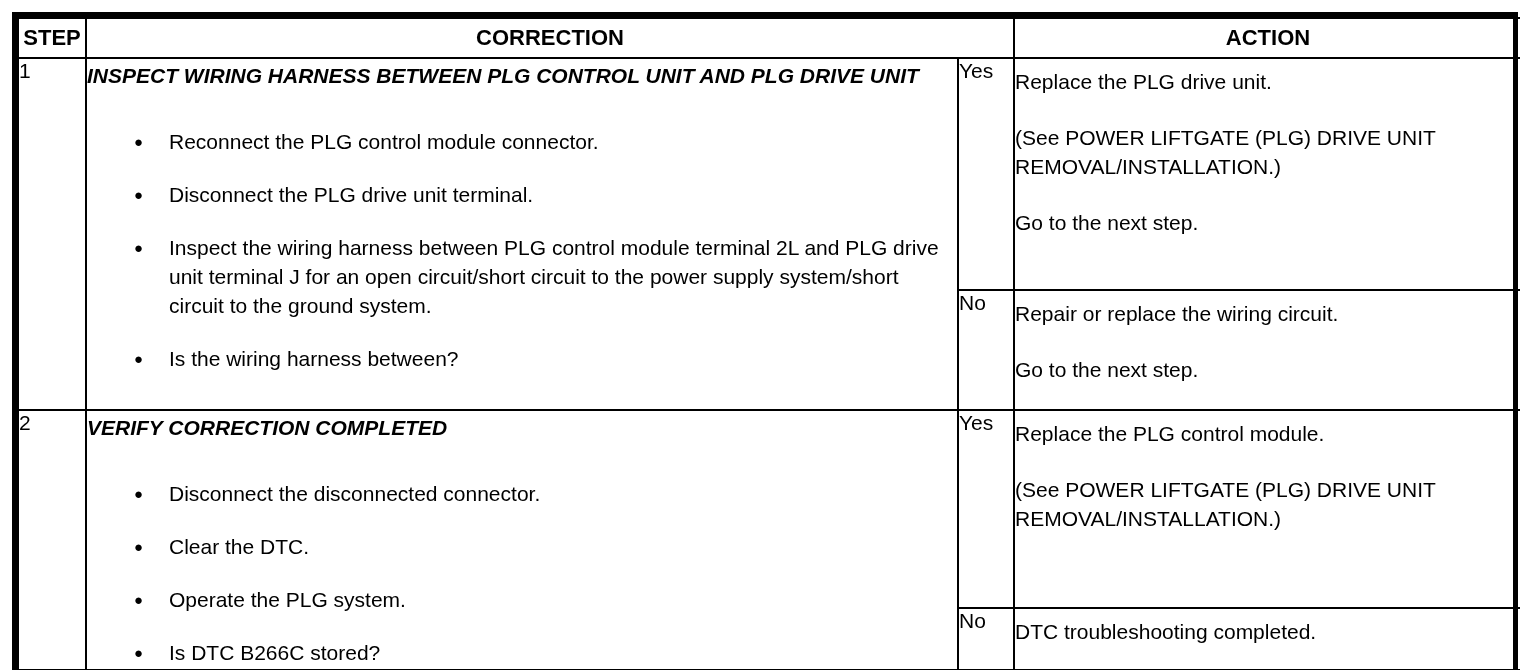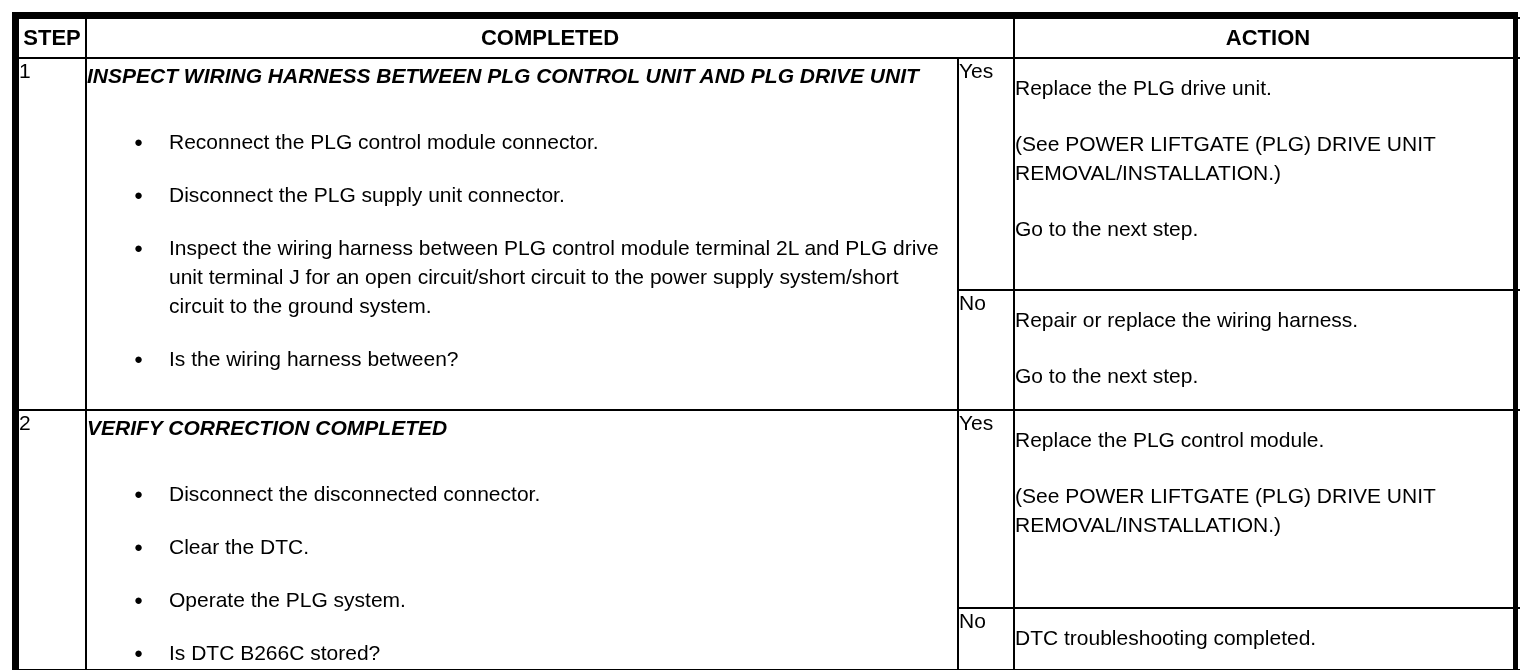--- a/index.html
+++ b/index.html
@@ -78,58 +78,58 @@
   .yn-cell {
     font-size: 21px;
     padding: 9px 2px 0 7px;
     margin-left: 8px;
   }
   .action-cell {
     font-size: 21px;
     padding: 9px 6px 0 8px;
   }
   .action-cell p {
-    margin: 14px 0 27px 0;
+    margin: 8px 0 27px 0;
     line-height: 29px;
   }
   .action-cell p:last-child { margin-bottom: 0; }
 </style>
 </head>
 <body>
 
 <div class="page">
   <div class="frame">
     <table class="ts-table">
       <colgroup>
         <col style="width:68px">
         <col style="width:872px">
         <col style="width:56px">
         <col style="width:508px">
       </colgroup>
       <thead>
         <tr>
           <th>STEP</th>
-          <th colspan="2">COMPLETED</th>
+          <th colspan="2">CORRECTION</th>
           <th>ACTION</th>
         </tr>
       </thead>
       <tbody>
 
         <tr class="row-1-yes">
           <td rowspan="2" class="step-cell">1</td>
           <td rowspan="2" class="inspection-cell">
             <div class="insp-title">INSPECT WIRING HARNESS BETWEEN PLG CONTROL UNIT AND PLG DRIVE UNIT</div>
             <ul class="bullets">
               <li>
                 <span class="bullet-glyph">●</span>
                 <span class="bullet-text">Reconnect the PLG control module connector.</span>
               </li>
               <li>
                 <span class="bullet-glyph">●</span>
-                <span class="bullet-text">Disconnect the PLG supply unit connector.</span>
+                <span class="bullet-text">Disconnect the PLG drive unit terminal.</span>
               </li>
               <li>
                 <span class="bullet-glyph">●</span>
                 <span class="bullet-text">Inspect the wiring harness between PLG control module terminal 2L and PLG drive unit terminal J for an open circuit/short circuit to the power supply system/short circuit to the ground system.</span>
               </li>
               <li>
                 <span class="bullet-glyph">●</span>
                 <span class="bullet-text">Is the wiring harness between?</span>
               </li>
             </ul>
@@ -137,21 +137,21 @@
           <td class="yn-cell">Yes</td>
           <td class="action-cell">
             <p>Replace the PLG drive unit.</p>
             <p>(See POWER LIFTGATE (PLG) DRIVE UNIT REMOVAL/INSTALLATION.)</p>
             <p>Go to the next step.</p>
           </td>
         </tr>
         <tr class="row-1-no">
           <td class="yn-cell">No</td>
           <td class="action-cell">
-            <p>Repair or replace the wiring harness.</p>
+            <p>Repair or replace the wiring circuit.</p>
             <p>Go to the next step.</p>
           </td>
         </tr>
 
         <tr class="row-2-yes">
           <td rowspan="2" class="step-cell">2</td>
           <td rowspan="2" class="inspection-cell">
             <div class="insp-title">VERIFY CORRECTION COMPLETED</div>
             <ul class="bullets">
               <li>

